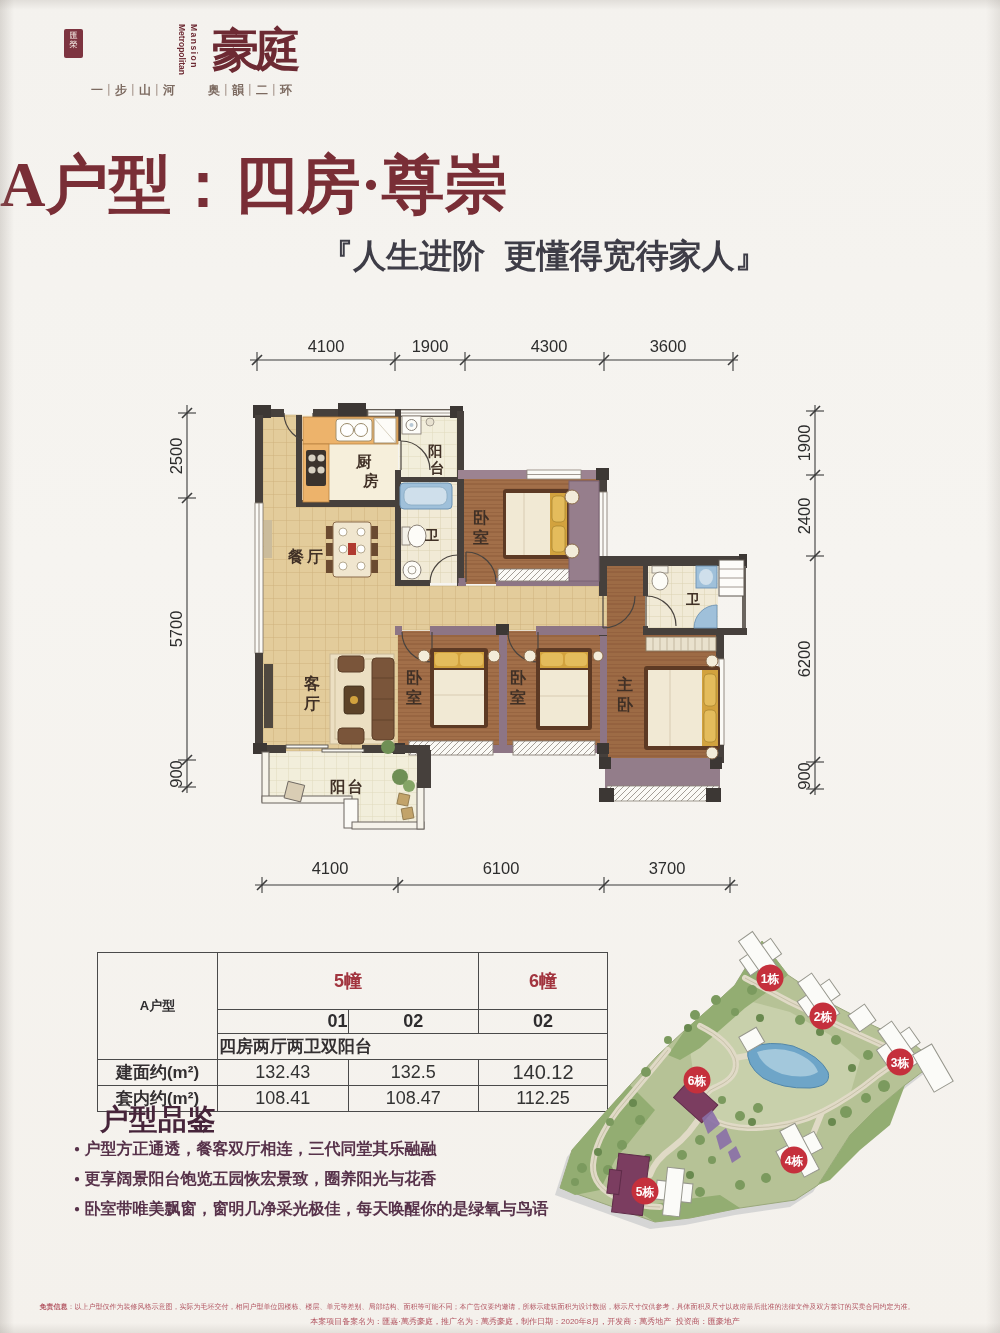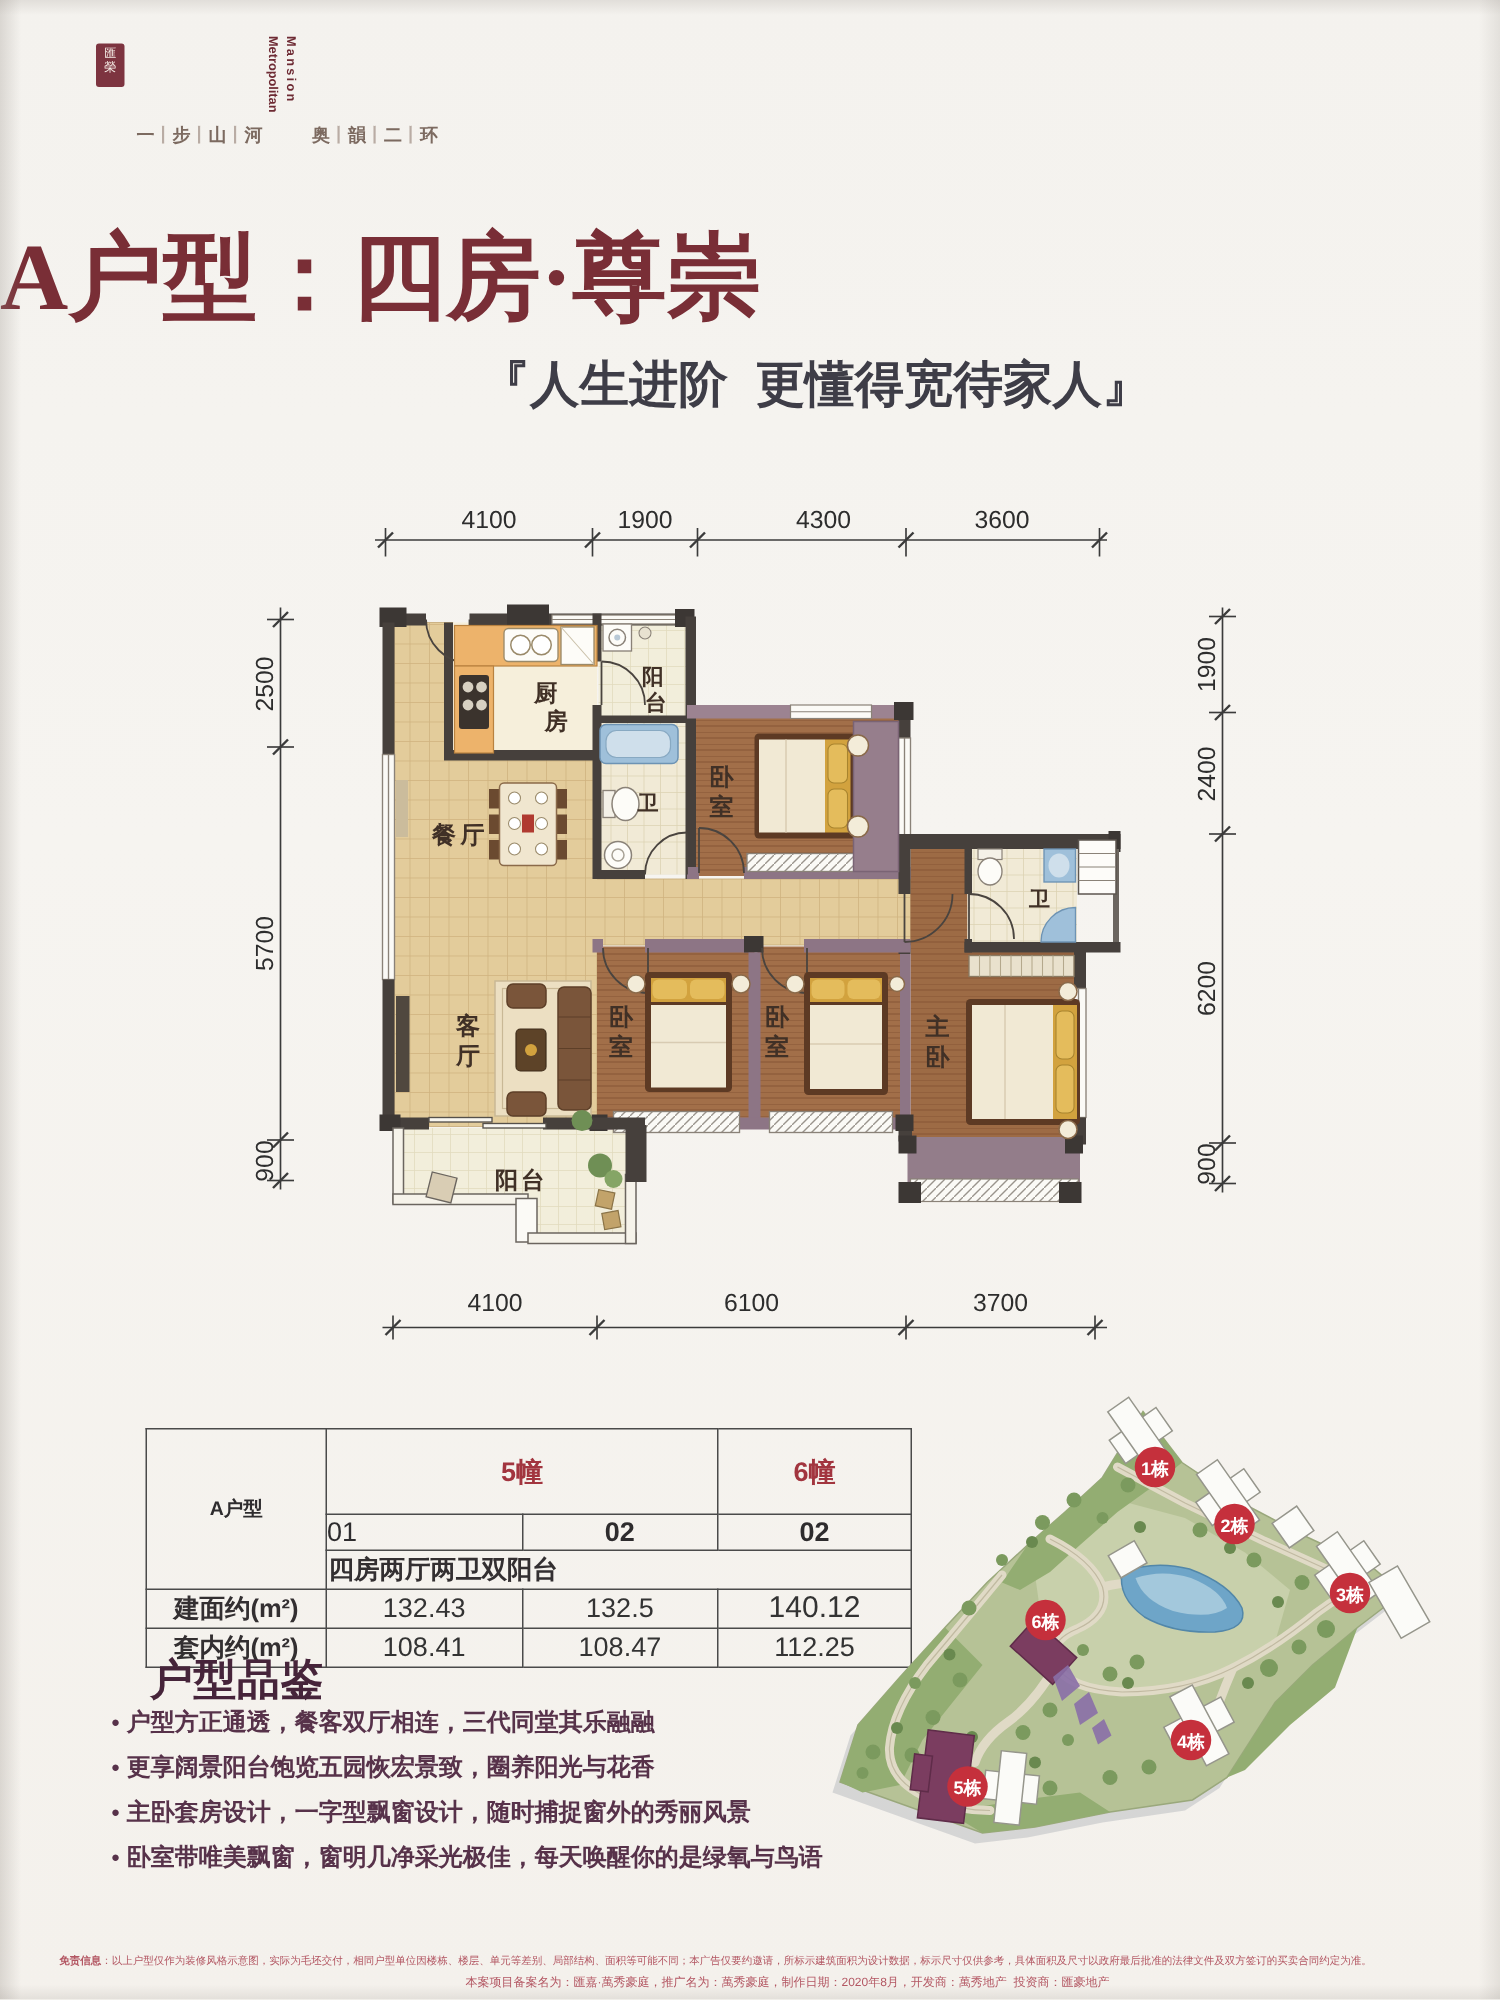--- a/index.html
+++ b/index.html
@@ -12,20 +12,21 @@
 <body>
 <div class="page">
 
 <div class="abs" style="left:64px;top:29px;width:19px;height:29px;background:#7d3440;border-radius:2px;color:#f3e8e2;font-size:8px;line-height:9px;text-align:center;padding-top:2px;box-sizing:border-box;font-family:'Liberation Serif',serif;">匯<br>榮</div>
 
 
 <div class="abs" style="left:177px;top:24px;width:10px;height:68px;overflow:hidden;color:#6d2a33;font-size:8.5px;font-weight:bold;letter-spacing:0px;writing-mode:vertical-rl;text-orientation:sideways;">Metropolitan</div>
 
 <div class="abs" style="left:189px;top:24px;width:10px;height:68px;overflow:hidden;color:#6d2a33;font-size:8.5px;font-weight:bold;letter-spacing:1.5px;writing-mode:vertical-rl;text-orientation:sideways;">Mansion</div>
 
+<div class="abs" style="left:212px;top:19px;width:160px;height:70px;color:#6d2a33;font-family:'Liberation Serif',serif;font-weight:bold;font-size:47px;letter-spacing:-5px;white-space:nowrap;">豪庭</div>
 
 <div class="abs" style="left:91px;top:82px;width:240px;height:16px;color:#7c6a60;font-size:12px;font-weight:bold;letter-spacing:0px;">一<span style="color:#b9aca4;">丨</span>步<span style="color:#b9aca4;">丨</span>山<span style="color:#b9aca4;">丨</span>河<span style="display:inline-block;width:33px;"></span>奥<span style="color:#b9aca4;">丨</span>韻<span style="color:#b9aca4;">丨</span>二<span style="color:#b9aca4;">丨</span>环</div>
 
 <div class="abs" style="left:0;top:142px;width:1000px;text-align:left;color:#792e36;font-family:'Liberation Serif',serif;font-weight:bold;font-size:63px;letter-spacing:0px;">A户型：四房·尊崇</div>
 
 <div class="abs" style="left:0;top:234px;width:1000px;text-align:center;color:#3e3d47;font-weight:bold;font-size:33px;margin-left:44px;">『人生进阶&nbsp; 更懂得宽待家人』</div>
 
 <div class="abs" id="planbox" style="left:140px;top:330px;width:740px;height:570px;">
 <svg width="740" height="570" viewBox="140 330 740 570" font-family="Liberation Sans, sans-serif">
 <defs>
@@ -565,21 +566,21 @@
 
 <div class="abs" style="left:97px;top:952px;">
 <table style="border-collapse:collapse;table-layout:fixed;width:482px;font-family:'Liberation Sans',sans-serif;">
   <tbody>
           <tr style="height:24px;">
     <td rowspan="3" style="border:1.5px solid #4a4a4a;width:119px;padding:0;text-align:center;font-weight:bold;font-size:13px;color:#2e2c2e;">A户型</td>
     <td colspan="2" style="border:1.5px solid #4a4a4a;width:228px;padding:16px;text-align:center;font-weight:bold;font-size:18px;color:#a2353f;">5幢</td>
     <td style="border:1.5px solid #4a4a4a;width:128px;padding:0;text-align:center;font-weight:bold;font-size:18px;color:#a2353f;">6幢</td>
   </tr>
   <tr style="height:24px;">
-    <td style="border:1.5px solid #4a4a4a;width:120px;padding:0;text-align:left;font-weight:normal;font-size:18px;color:#2e2c2e;">01</td>
+    <td style="border:1.5px solid #4a4a4a;width:120px;padding:0;text-align:right;font-weight:bold;font-size:18px;color:#2e2c2e;">01</td>
     <td style="border:1.5px solid #4a4a4a;width:108px;padding:0;text-align:center;font-weight:bold;font-size:18px;color:#2e2c2e;">02</td>
     <td style="border:1.5px solid #4a4a4a;text-align:center;font-weight:bold;font-size:18px;color:#2e2c2e;">02</td>
   </tr>
   <tr style="height:24px;">
     <td colspan="3" style="border:1.5px solid #4a4a4a;text-align:left;font-size:17px;font-weight:bold;color:#332f31;margin-top:48px;">四房两厅两卫双阳台</td>
   </tr>
   <tr style="height:24px;">
     <td style="border:1.5px solid #4a4a4a;text-align:center;font-size:17px;font-weight:bold;color:#332f31;">建面约(m²)</td>
     <td style="border:1.5px solid #4a4a4a;text-align:center;font-size:18px;color:#333;">132.43</td>
     <td style="border:1.5px solid #4a4a4a;text-align:center;font-size:18px;color:#333;">132.5</td>
@@ -593,21 +594,20 @@
   </tr>
 </tbody>
       </table>
 </div>
 
 <div class="abs" style="left:100px;top:1101px;color:#46243a;font-weight:bold;font-size:28.5px;letter-spacing:0.5px;">户型品鉴</div>
 
 <div class="abs" style="left:74px;top:1134px;width:560px;color:#57324a;font-weight:bold;font-size:16px;line-height:30px;">
   <div><span style="font-size:10px;vertical-align:2px;">●</span> 户型方正通透，餐客双厅相连，三代同堂其乐融融</div>
   <div><span style="font-size:10px;vertical-align:2px;">●</span> 更享阔景阳台饱览五园恢宏景致，圈养阳光与花香</div>
-  <div><span style="font-size:10px;vertical-align:2px;">●</span> 主卧套房设计，一字型飘窗设计，随时捕捉窗外的秀丽风景</div>
   <div><span style="font-size:10px;vertical-align:2px;">●</span> 卧室带唯美飘窗，窗明几净采光极佳，每天唤醒你的是绿氧与鸟语</div>
 </div>
 
 <div class="abs" id="mapbox" style="left:545px;top:925px;width:420px;height:320px;">
 <svg width="420" height="320" viewBox="545 925 420 320" font-family="Liberation Sans, sans-serif">
 
 <polygon points="762,941 788,975 830,1003 872,1025 915,1045 935,1062 905,1085 875,1110 850,1135 818,1185 795,1200 740,1208 690,1218 655,1222 560,1188 572,1150 600,1118 630,1085 658,1055 685,1030 710,1008 735,985" fill="#8e96a0" opacity="0.30" transform="translate(-5,7)"></polygon>
 
 <polygon points="762,941 788,975 830,1003 872,1025 915,1045 935,1062 905,1085 875,1110 850,1135 818,1185 795,1200 740,1208 690,1218 655,1222 560,1188 572,1150 600,1118 630,1085 658,1055 685,1030 710,1008 735,985" fill="#b6c296" stroke="#9aa87c" stroke-width="1"></polygon>
 

